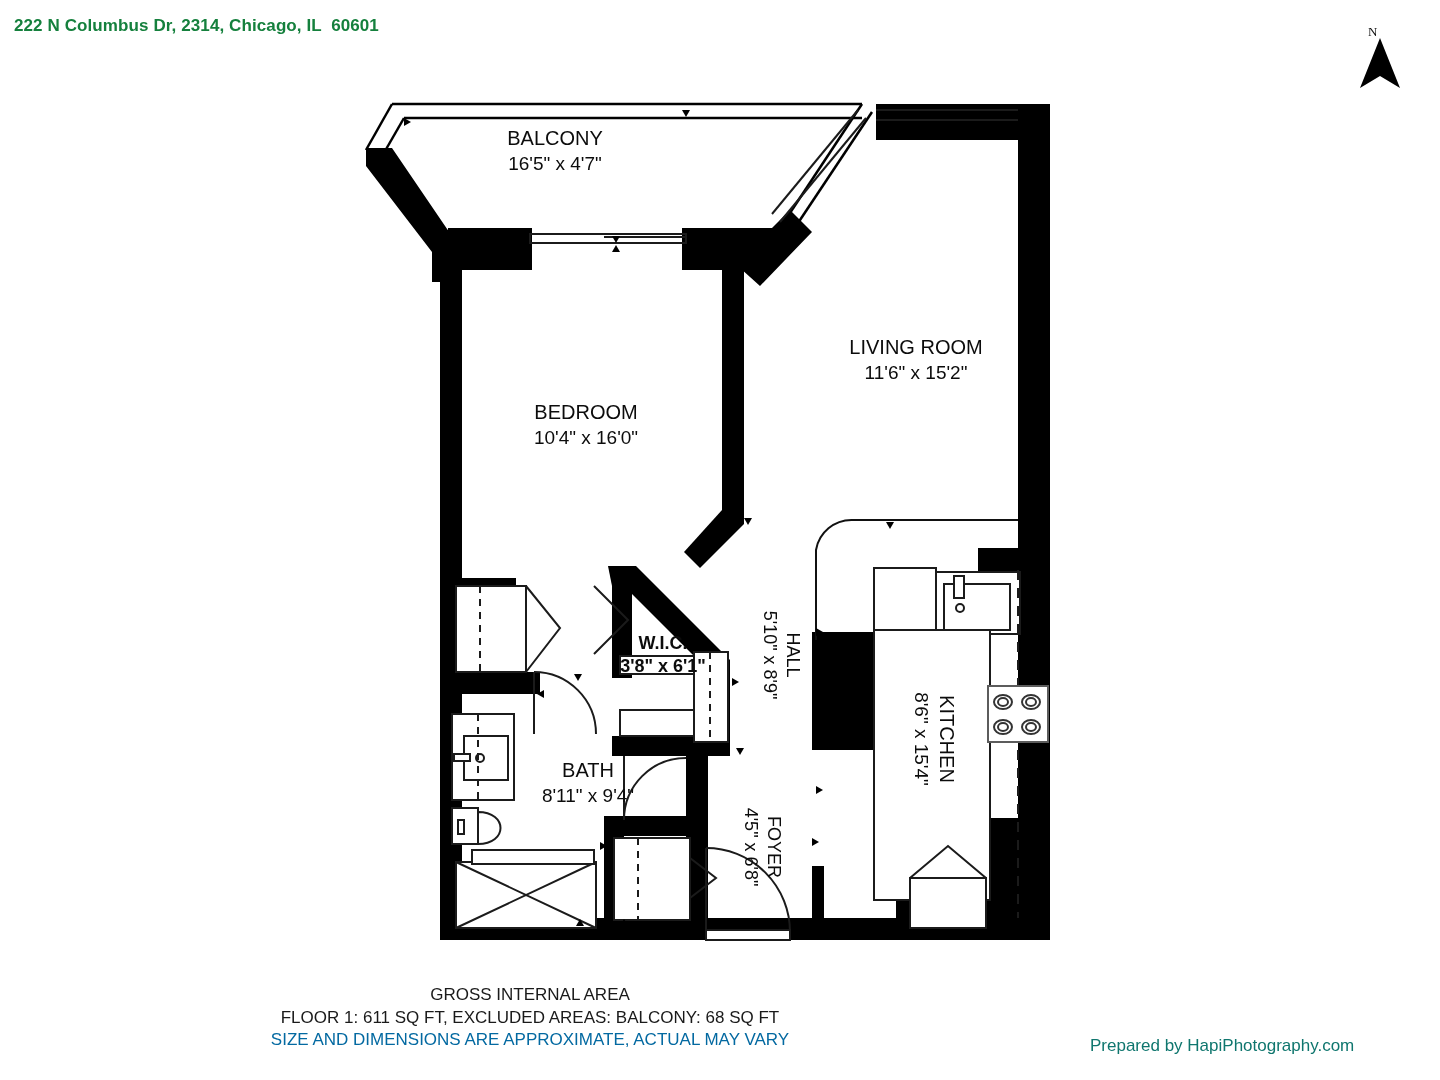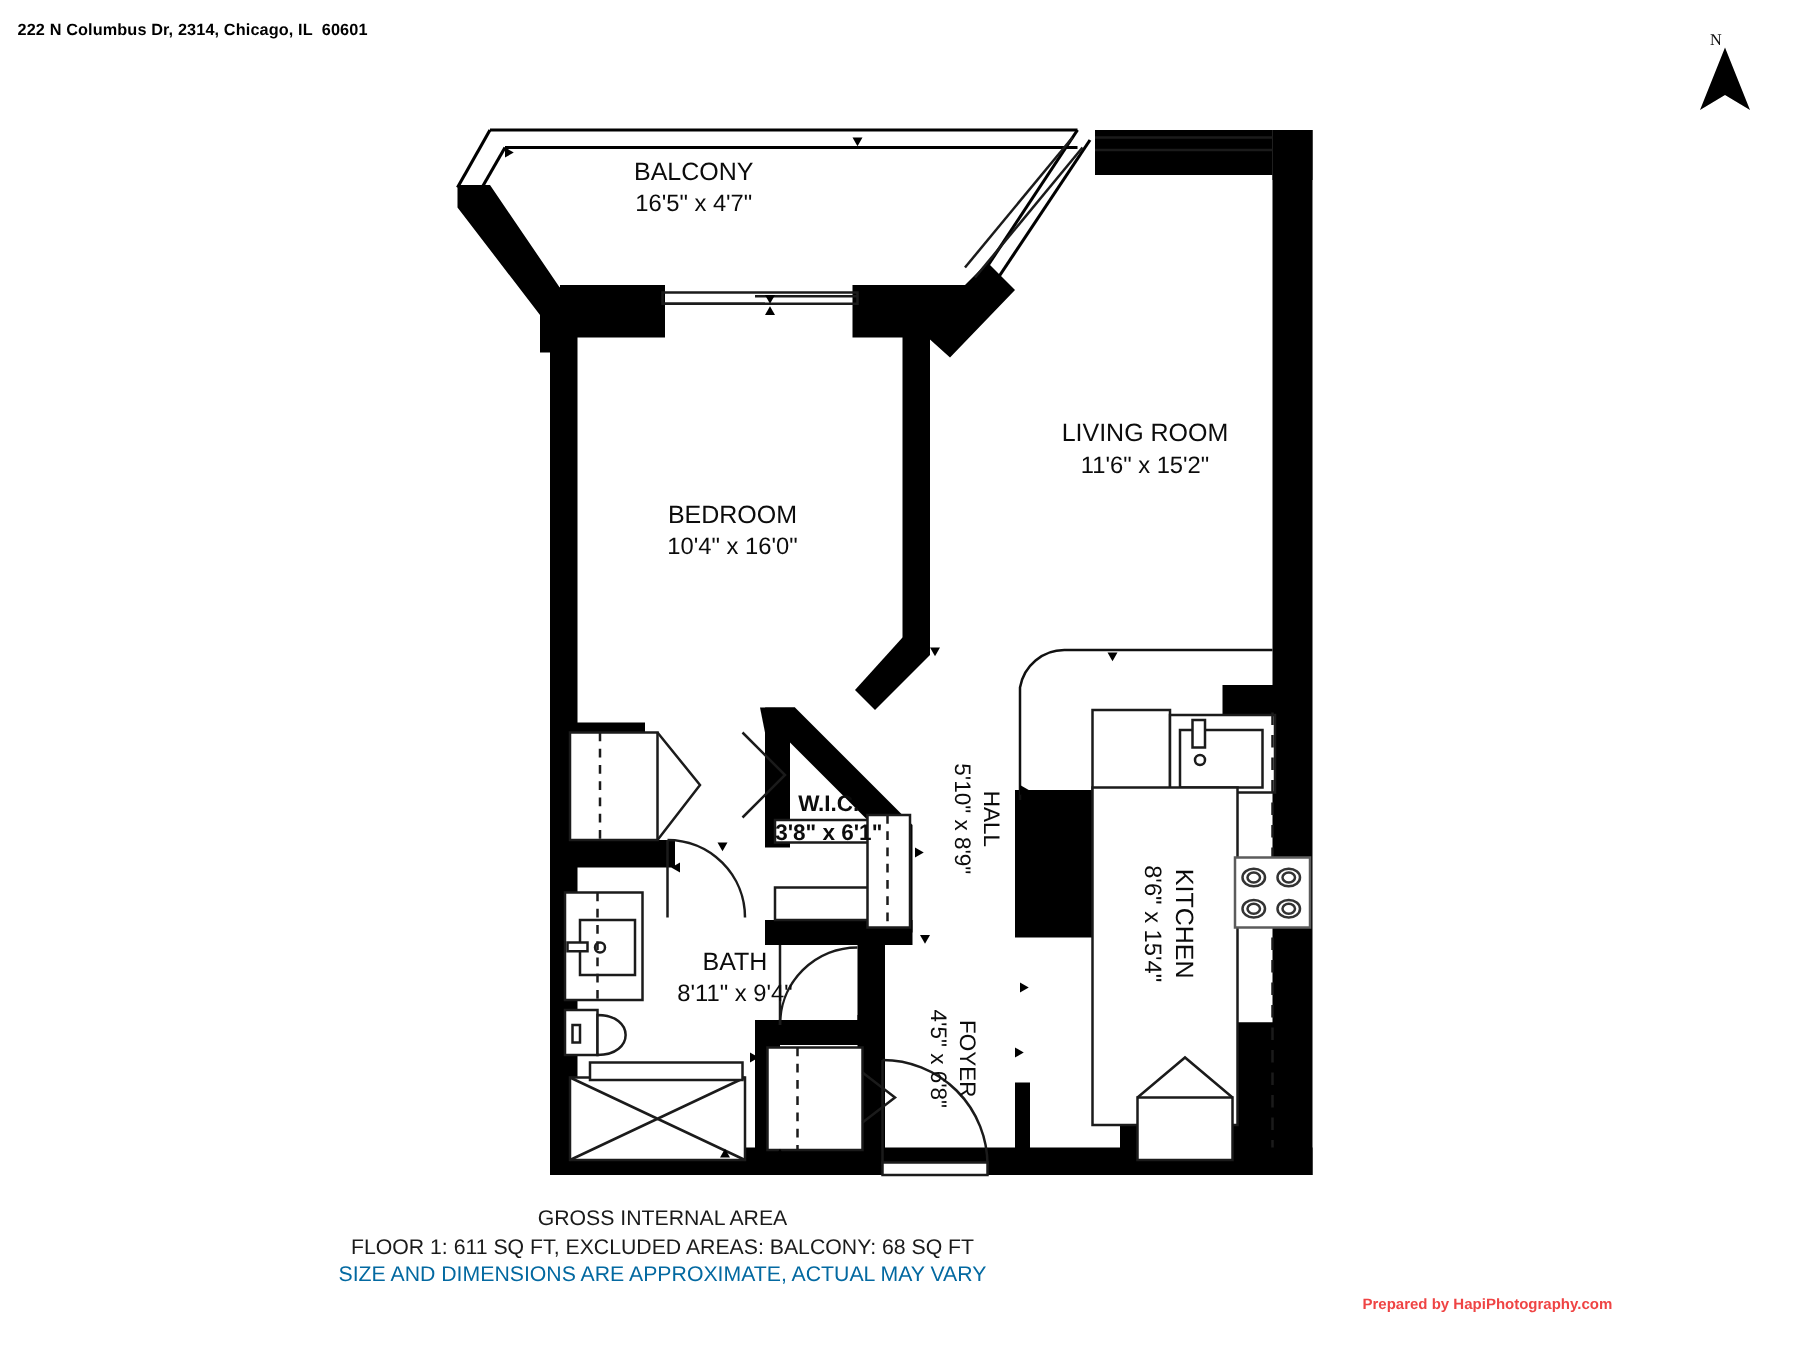--- a/index.html
+++ b/index.html
@@ -11,23 +11,23 @@
     width: 1440px;
     height: 1080px;
     position: relative;
     font-family: "Liberation Sans", sans-serif;
     overflow: hidden;
   }
   #page-title {
     position: absolute;
     left: 14px;
     top: 16px;
-    font-size: 13px;
+    font-size: 17px;
     font-weight: bold;
-    color: #000000;
+    color: #15803d;
     letter-spacing: 0.1px;
     white-space: pre;
   }
   #compass {
     position: absolute;
     left: 1352px;
     top: 22px;
     width: 56px;
     height: 72px;
   }
@@ -42,37 +42,37 @@
   #floorplan-wrap {
     position: absolute;
     left: 0;
     top: 0;
     width: 1440px;
     height: 1080px;
   }
   #area-summary {
     position: absolute;
     left: 0;
-    top: 964px;
+    top: 984px;
     width: 1060px;
     text-align: center;
     font-size: 17px;
     color: #1a1a1a;
     line-height: 22.5px;
   }
   #area-summary .disclaimer {
     color: #0369a1;
   }
   #prepared-by {
     position: absolute;
     left: 1090px;
     top: 1036px;
-    font-size: 12px;
-    font-weight: bold;
-    color: #ef4444;
+    font-size: 17px;
+    font-weight: normal;
+    color: #0f766e;
     white-space: nowrap;
   }
   .room-label {
     position: absolute;
     text-align: center;
     color: #0c0c0c;
     line-height: 1.28;
     white-space: nowrap;
     font-family: "Liberation Sans", sans-serif;
   }

